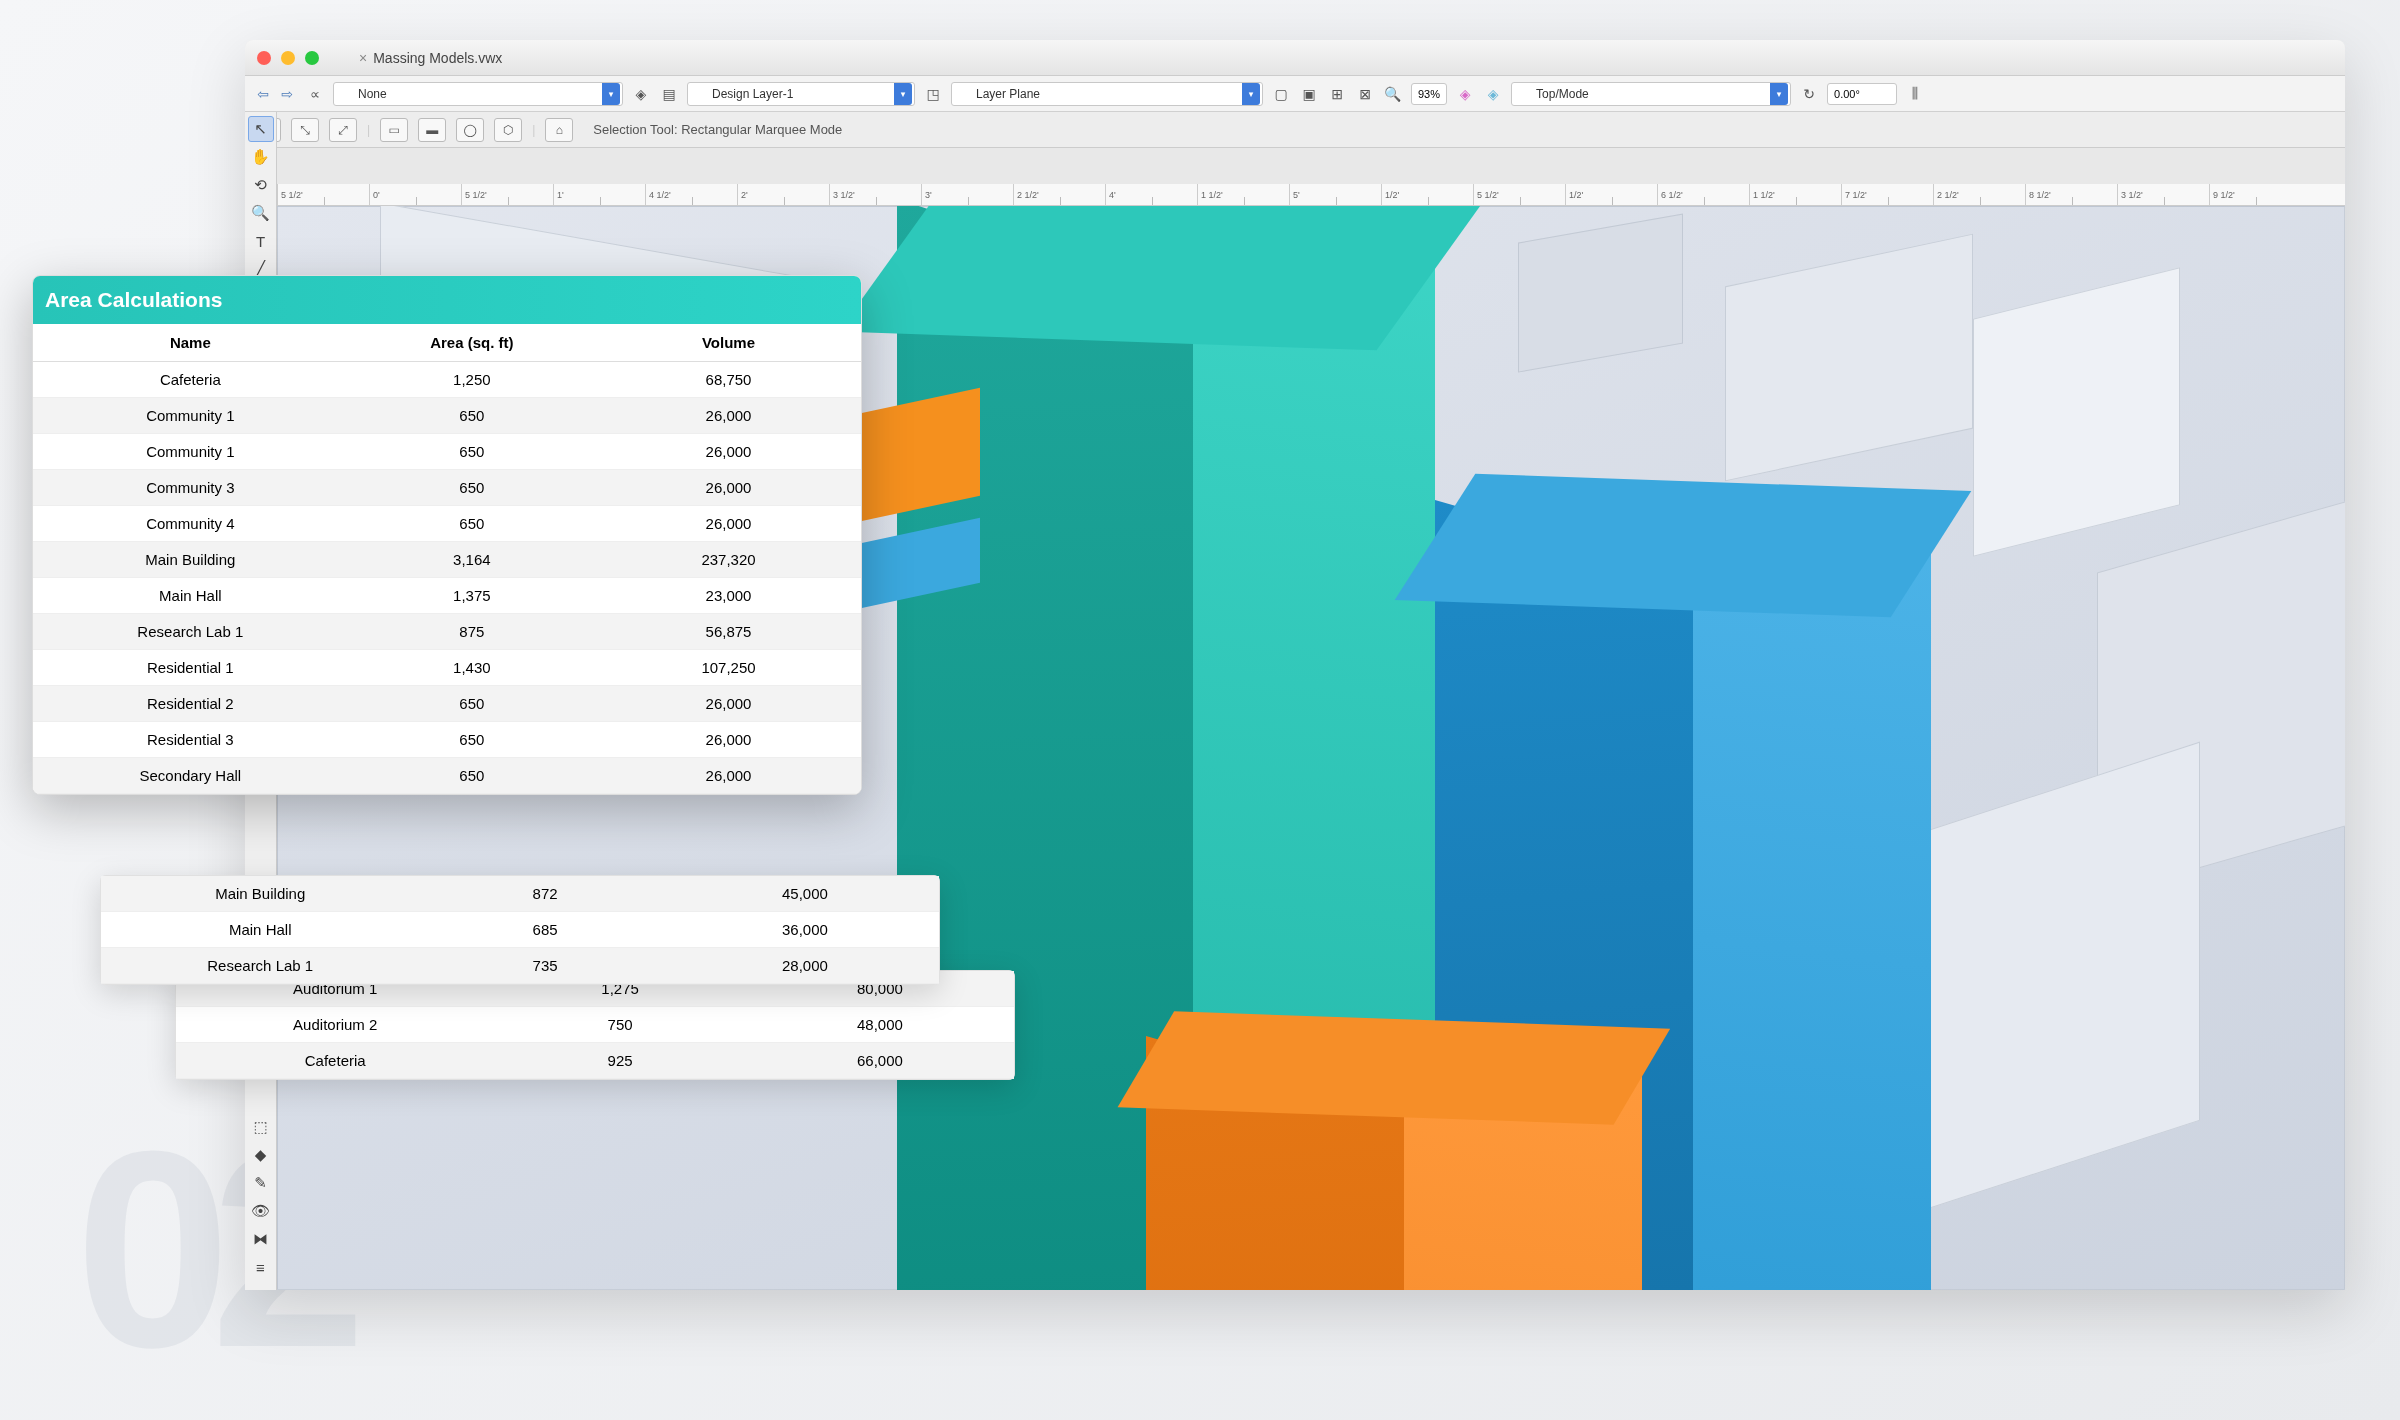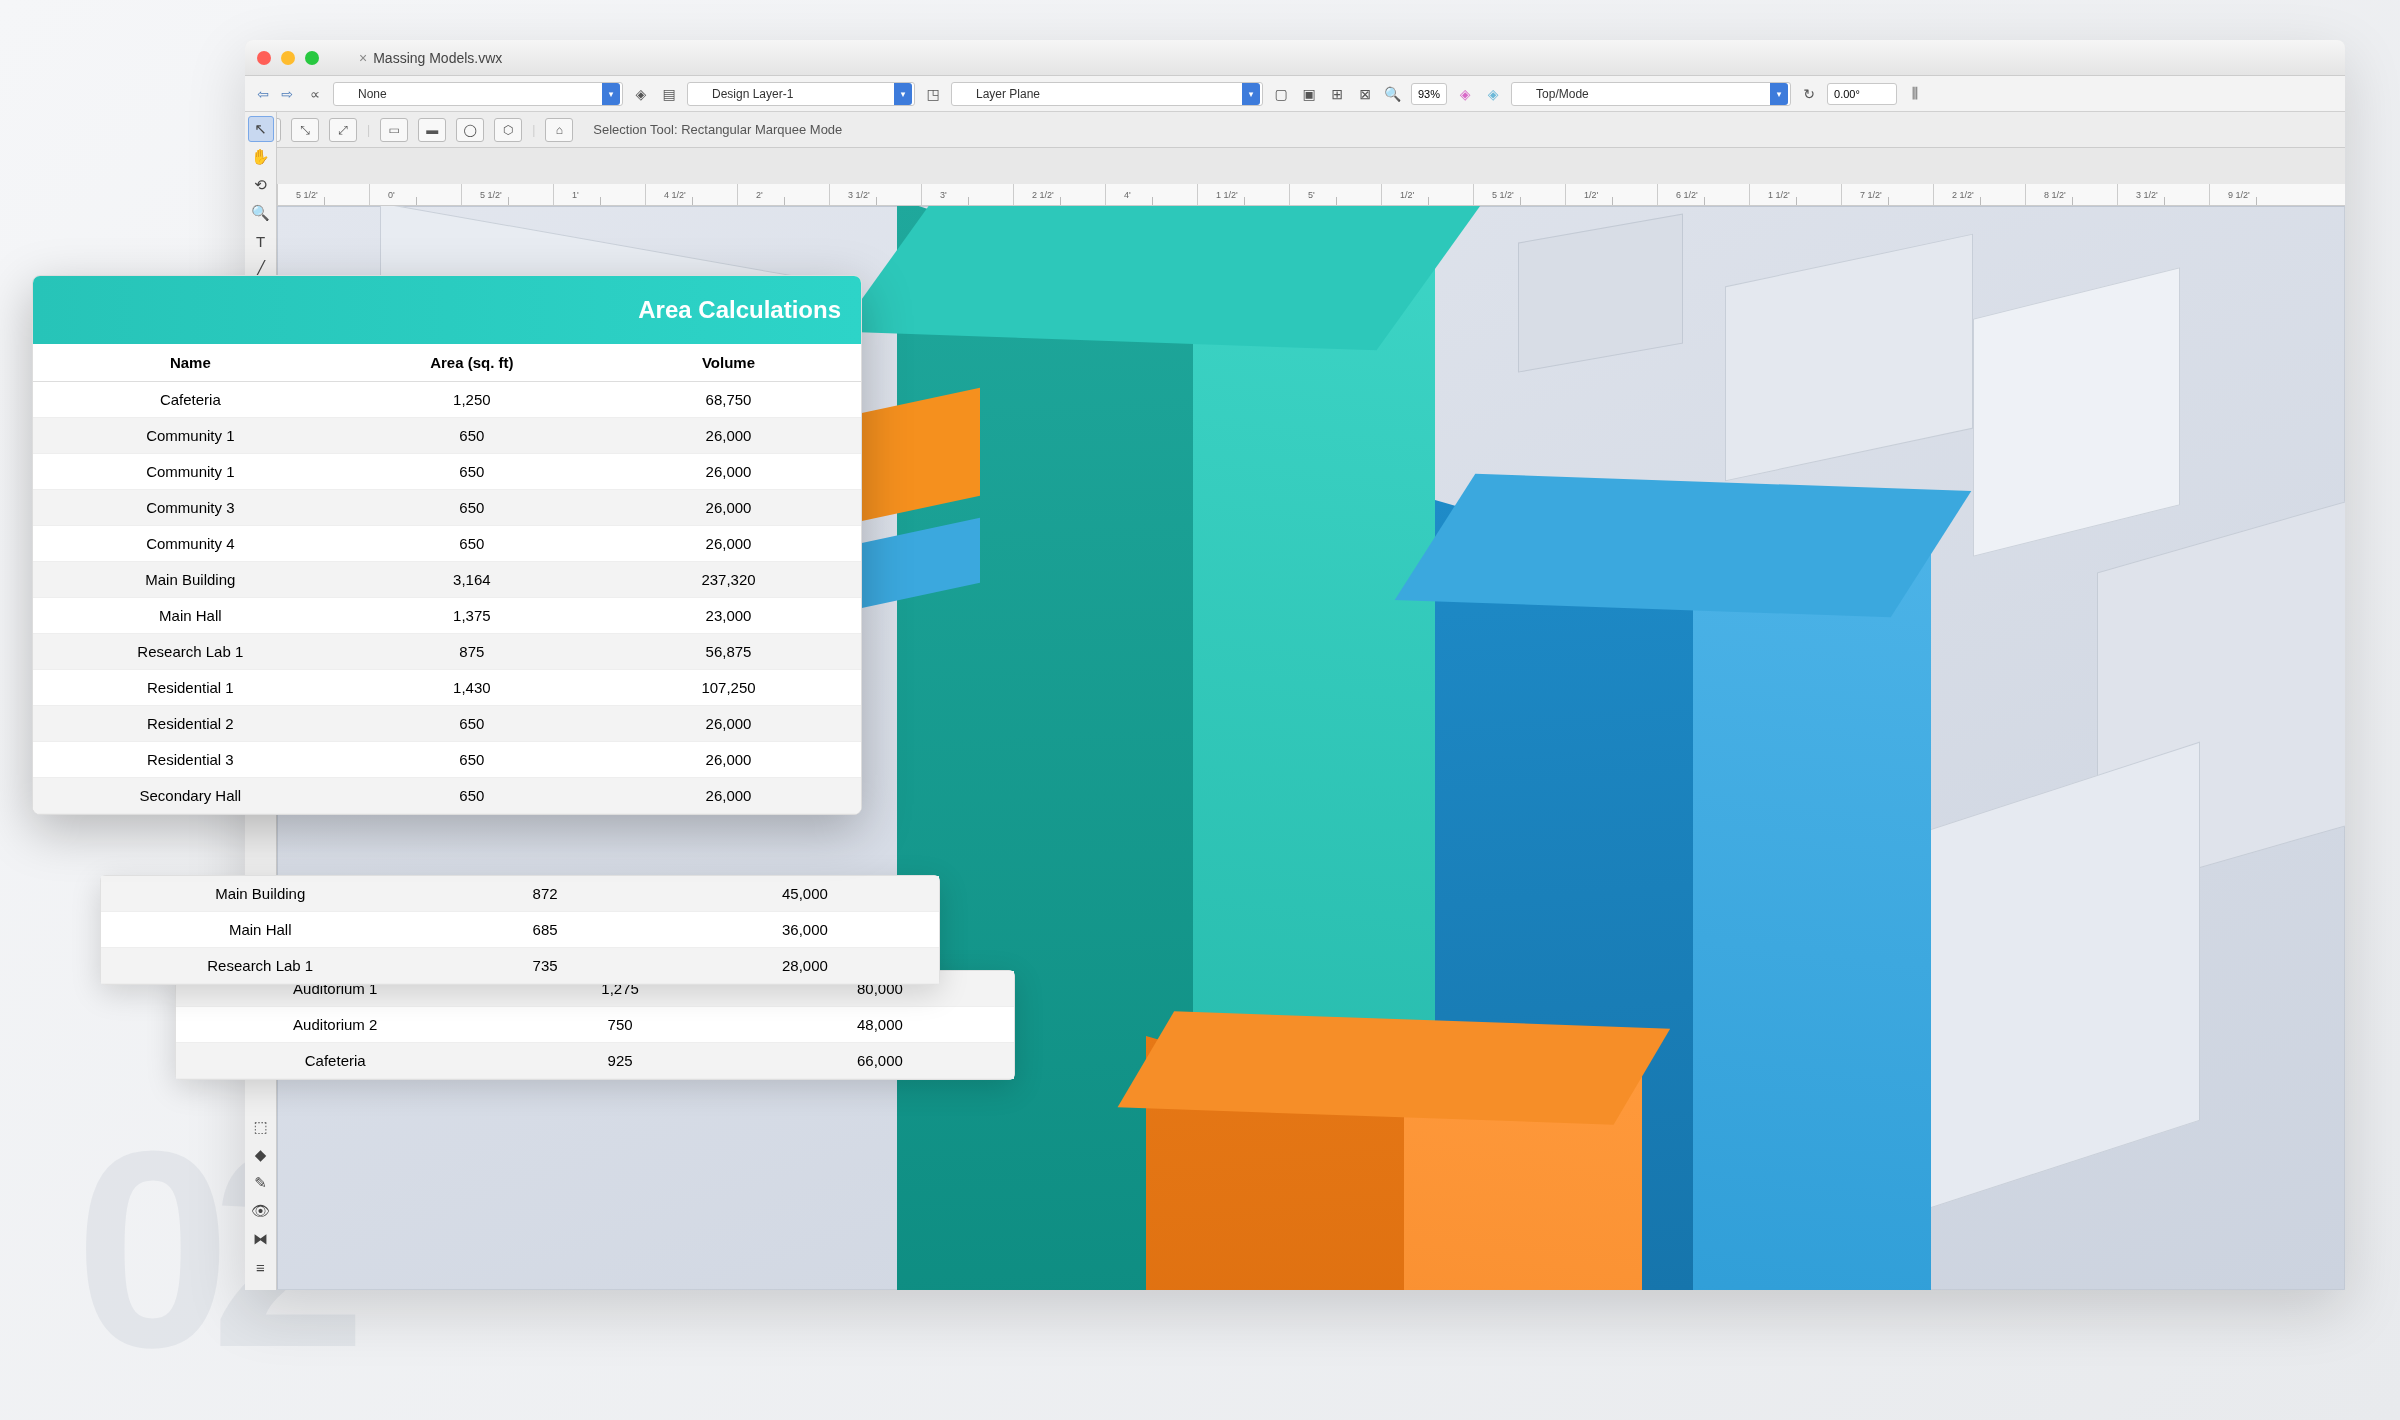--- a/index.html
+++ b/index.html
@@ -28,35 +28,35 @@
 .tool-opt-icon { width: 28px; height: 24px; border: 1px solid #bbb; background: #f8f8f8; border-radius: 3px; display: flex; align-items: center; justify-content: center; color: #555; }
 .tool-hint { color: #555; font-size: 13px; margin-left: 10px; }
 
 .vertical-toolbar { position: absolute; left: 0; top: 72px; width: 32px; background: #f0f0f0; border-right: 1px solid #ccc; display: flex; flex-direction: column; align-items: center; padding-top: 4px; gap: 2px; height: calc(100% - 72px); }
 .vtb-tool { width: 26px; height: 26px; display: flex; align-items: center; justify-content: center; color: #444; font-size: 15px; border-radius: 3px; }
 .vtb-tool.active { background: #c8d8f0; border: 1px solid #7aa8e8; }
 .vtb-spacer { flex: 1; }
 .vtb-bottom { display: flex; flex-direction: column; gap: 2px; padding-bottom: 10px; }
 
 .ruler-h { position: absolute; left: 32px; top: 144px; right: 0; height: 22px; background: #f8f8f8; border-bottom: 1px solid #ccc; font-size: 9px; color: #666; overflow: hidden; display: flex; }
-.ruler-tick { flex: 0 0 92px; border-left: 1px solid #ccc; padding-left: 18px; line-height: 22px; white-space: nowrap; position: relative; }
+.ruler-tick { flex: 0 0 92px; border-left: 1px solid #ccc; padding-left: 3px; line-height: 22px; white-space: nowrap; position: relative; }
 .ruler-tick::before { content: ''; position: absolute; left: 46px; bottom: 0; width: 1px; height: 8px; background: #bbb; }
 
 .viewport { position: absolute; left: 32px; top: 166px; right: 0; bottom: 0; background: linear-gradient(165deg, #d8dde5 0%, #c5ccd8 50%, #b8c0cd 100%); overflow: hidden; }
 
 
 .city-block { position: absolute; background: #e4e8ef; border: 1px solid rgba(180,188,200,0.6); }
 .teal-building { position: absolute; }
 .teal-face { position: absolute; }
 .blue-building { position: absolute; }
 .orange-building { position: absolute; }
 
 
 .main-panel { position: absolute; left: 32px; top: 275px; width: 830px; background: #fff; border-radius: 8px; box-shadow: 0 15px 50px rgba(0,0,0,0.25); overflow: hidden; border: 1px solid #ddd; }
-.panel-header { background: linear-gradient(90deg, #27c4b8, #2dd4c8); color: #fff; text-align: right; padding: 20px; font-size: 24px; font-weight: 600; }
+.panel-header { background: linear-gradient(90deg, #27c4b8, #2dd4c8); color: #fff; text-align: left; padding: 12px; font-size: 21px; font-weight: 600; }
 .panel-table { width: 100%; border-collapse: collapse; }
 .panel-table th { font-size: 15px; font-weight: 700; padding: 10px 8px; text-align: center; border-bottom: 1px solid #ddd; background: #fff; }
 .panel-table td { font-size: 15px; padding: 9px 8px; text-align: center; border-bottom: 1px solid #eee; }
 .panel-table tr:nth-child(even) td { background: #f3f3f3; }
 .panel-table tr:nth-child(odd) td { background: #fff; }
 
 
 .sub-panel { position: absolute; background: #fff; border-radius: 6px; box-shadow: 0 8px 30px rgba(0,0,0,0.15); border: 1px solid #e0e0e0; }
 .sub-table { width: 100%; border-collapse: collapse; }
 .sub-table td { font-size: 15px; padding: 9px 14px; text-align: center; border-bottom: 1px solid #eee; }

